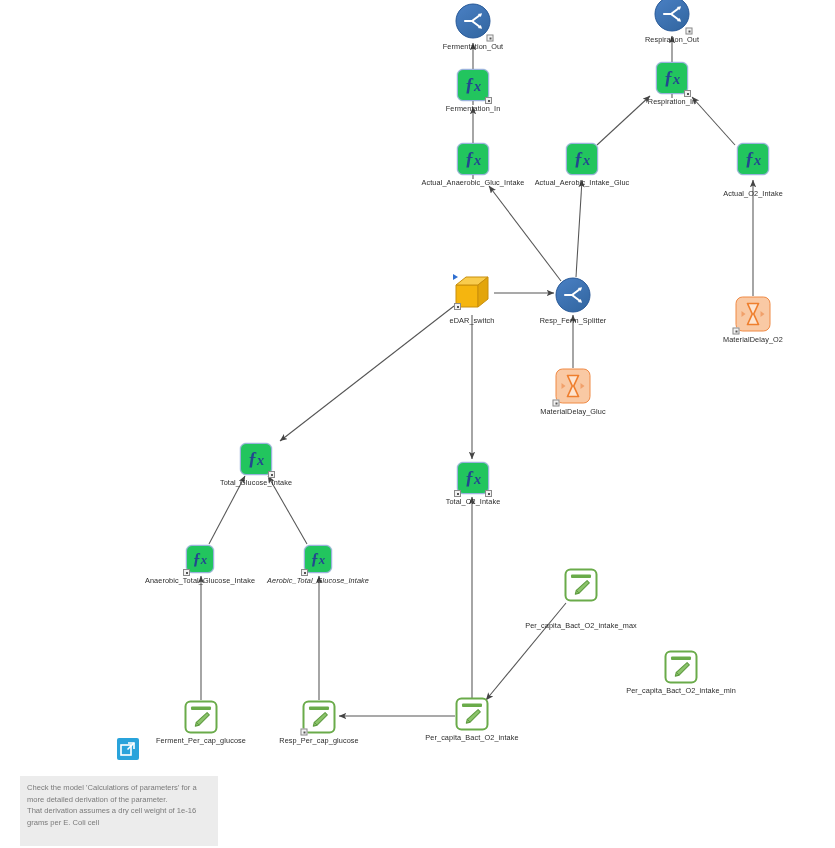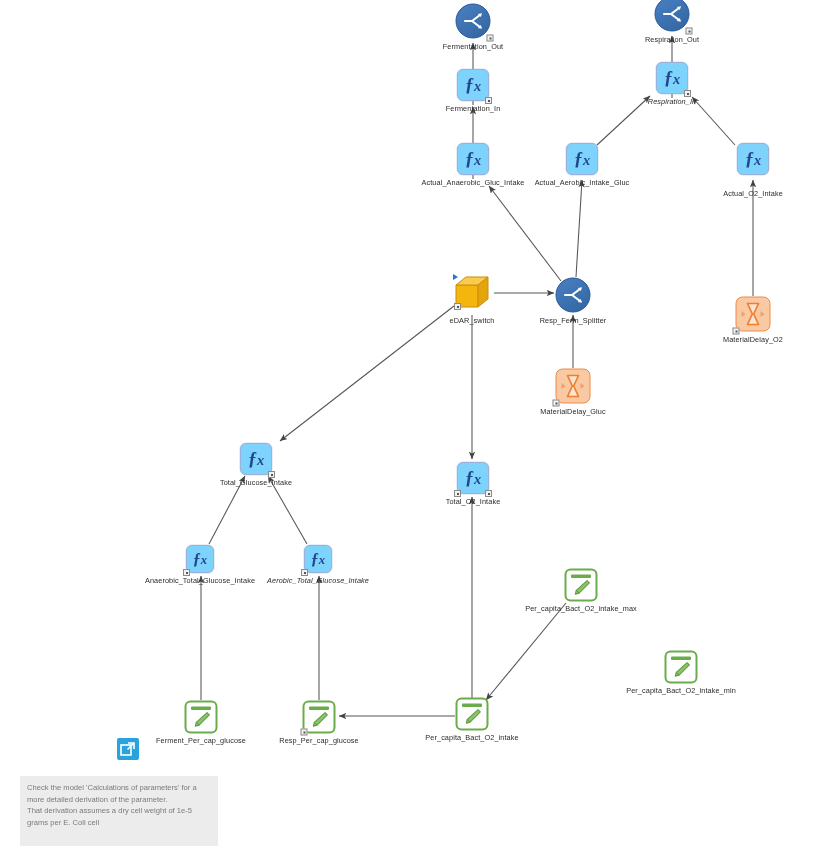--- a/index.html
+++ b/index.html
@@ -34,21 +34,21 @@
     white-space:nowrap;
     font-size:7.3px;
     line-height:9px;
     color:#2b2b2b;
     letter-spacing:.1px;
     text-align:left;
   }
 
   
   .fx{
-    background:#7dd3fc;
+    background:#22c55e;
     border:1px solid #9ab2dd;
     border-radius:6px;
     box-shadow:0 0 0 .5px rgba(120,150,200,.35);
     display:flex;align-items:center;justify-content:center;
     color:#23478f;
     font-family:"Liberation Serif","DejaVu Serif",serif;
     font-style:italic;
     font-weight:700;
   }
   .fx.med{width:30px;height:30px;font-size:18px;}
@@ -216,21 +216,21 @@
           <span>ƒ<i style="font-size:.8em">x</i></span>
           <span class="badge br"></span>
         </div>
         <div class="node-label" style="top: 19px;">Fermentation_In</div>
       </div>
       <div class="node" style="left: 672px; top: 78px;">
         <div class="node-body fx med">
           <span>ƒ<i style="font-size:.8em">x</i></span>
           <span class="badge br"></span>
         </div>
-        <div class="node-label" style="top: 19px; font-style: italic;">Respiration_In</div>
+        <div class="node-label" style="top: 19px;">Respiration_In</div>
       </div>
       <div class="node" style="left: 473px; top: 159px;">
         <div class="node-body fx med">
           <span>ƒ<i style="font-size:.8em">x</i></span>
         </div>
         <div class="node-label" style="top: 19px;">Actual_Anaerobic_Gluc_Intake</div>
       </div>
       <div class="node" style="left: 582px; top: 159px;">
         <div class="node-body fx med">
           <span>ƒ<i style="font-size:.8em">x</i></span>
@@ -315,21 +315,21 @@
         <div class="node-label" style="top: 17px; font-style: italic;">Aerobic_Total_Glucose_Intake</div>
       </div>
       <div class="node" style="left: 581px; top: 585px;">
         <div class="node-body param">
           <svg width="29" height="29" viewBox="0 0 29 29">
             <rect x="4.5" y="4" width="20" height="3.4" rx="1" fill="#6aab4a"></rect>
             <path d="M20.6,10.2 L22.8,12.4 L12.6,22.6 L8.8,23.6 L9.8,19.8 z" fill="#8cc46b" stroke="#5e9b41" stroke-width="1.1" stroke-linejoin="round"></path>
             <path d="M9.8,19.8 L12.6,22.6" stroke="#5e9b41" stroke-width="1"></path>
           </svg>
         </div>
-        <div class="node-label" style="top: 19px;">Per_capita_Bact_O2_intake_max</div>
+        <div class="node-label" style="top: 36px;">Per_capita_Bact_O2_intake_max</div>
       </div>
       <div class="node" style="left: 681px; top: 667px;">
         <div class="node-body param">
           <svg width="29" height="29" viewBox="0 0 29 29">
             <rect x="4.5" y="4" width="20" height="3.4" rx="1" fill="#6aab4a"></rect>
             <path d="M20.6,10.2 L22.8,12.4 L12.6,22.6 L8.8,23.6 L9.8,19.8 z" fill="#8cc46b" stroke="#5e9b41" stroke-width="1.1" stroke-linejoin="round"></path>
             <path d="M9.8,19.8 L12.6,22.6" stroke="#5e9b41" stroke-width="1"></path>
           </svg>
         </div>
         <div class="node-label" style="top: 19px;">Per_capita_Bact_O2_intake_min</div>
@@ -374,16 +374,16 @@
         <rect x="4" y="7" width="10" height="10" fill="none" stroke="#ffffff" stroke-width="1.6"></rect>
         <path d="M11,5 L17,5 L17,11" fill="none" stroke="#ffffff" stroke-width="1.6"></path>
         <path d="M10.5,11.5 L17,5" stroke="#ffffff" stroke-width="1.6"></path>
       </svg>
     </div>
     <div class="ref-label">Reference</div>
   </div>
 
   <div class="notebox" style="left: 20px; top: 776px; width: 198px; height: 70px;">Check the model 'Calculations of parameters' for a
 more detailed derivation of the parameter.
-That derivation assumes a dry cell weight of 1e-5
+That derivation assumes a dry cell weight of 1e-16
 grams per E. Coli cell</div>
 
 </div>
 
 </body></html>

